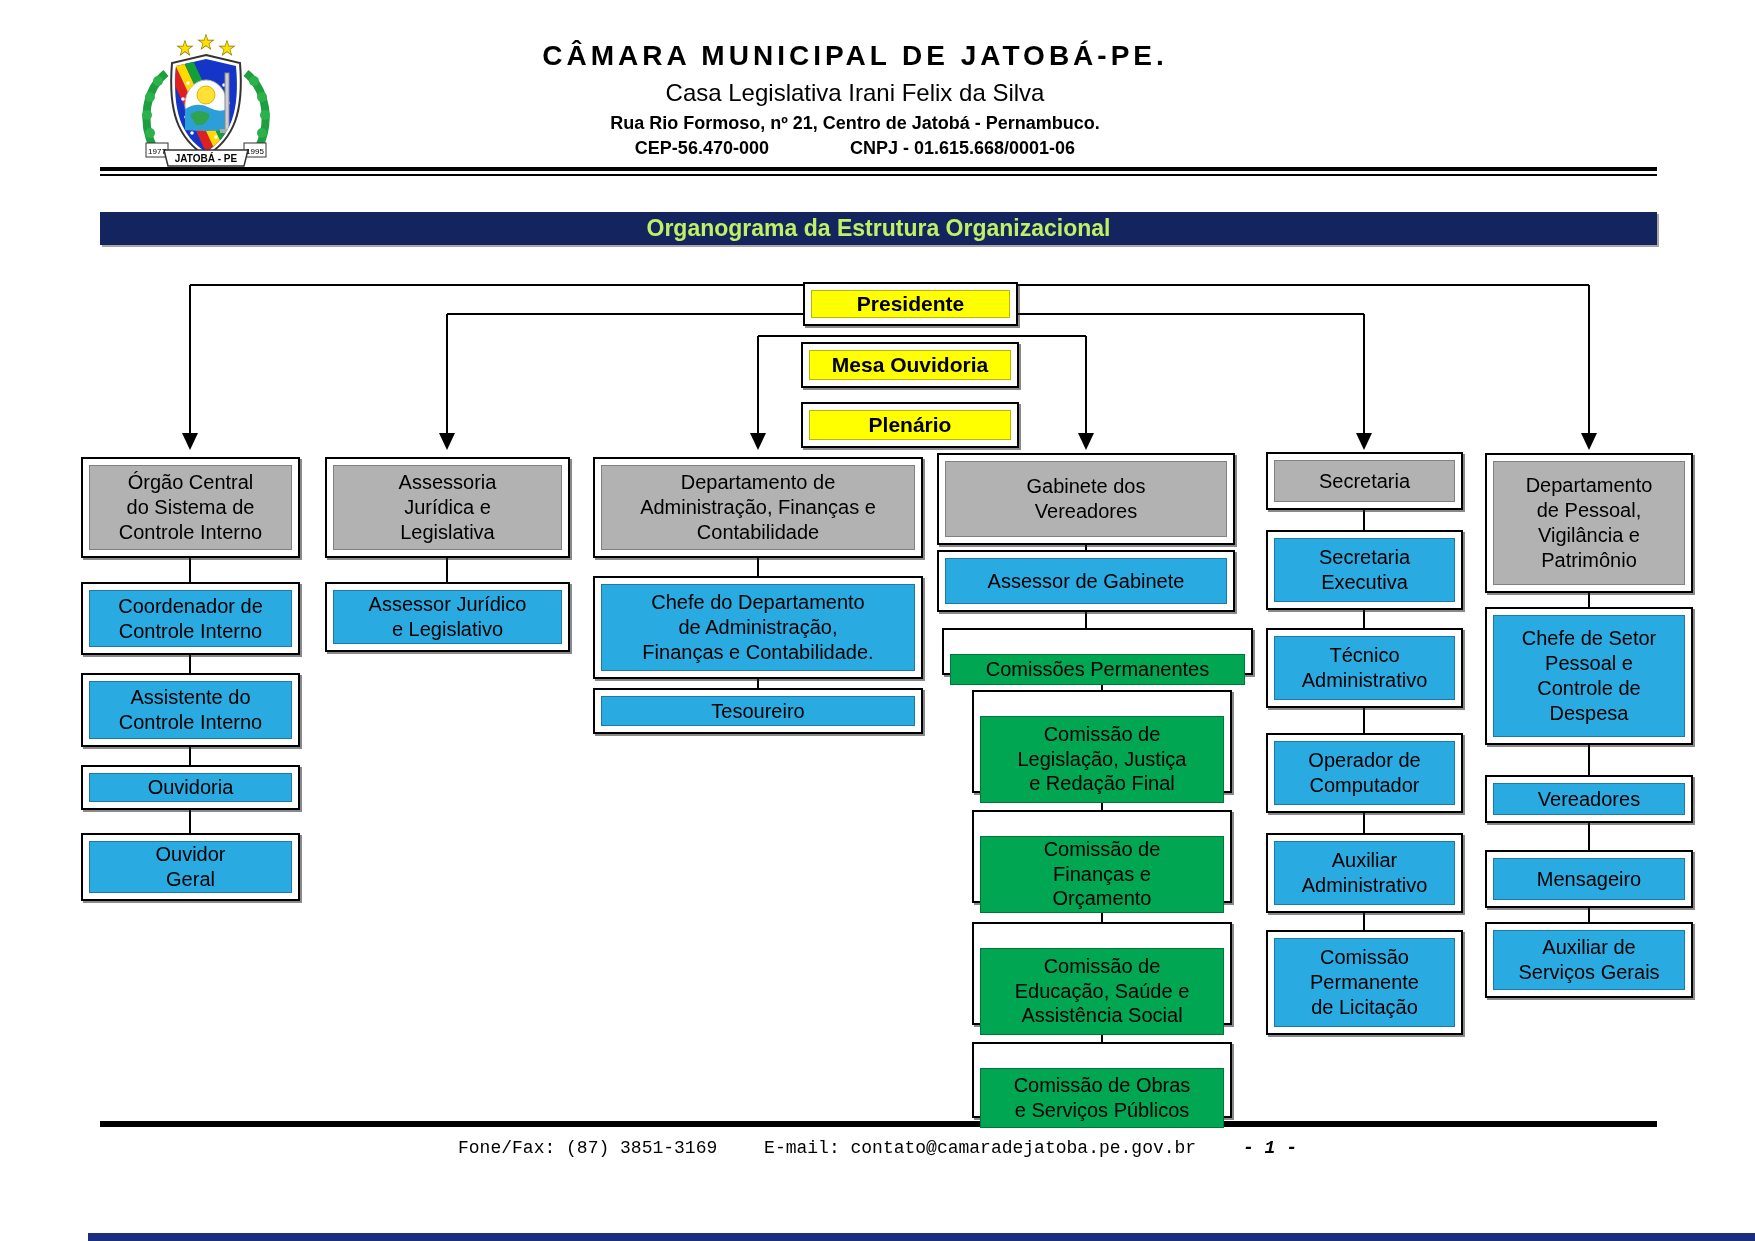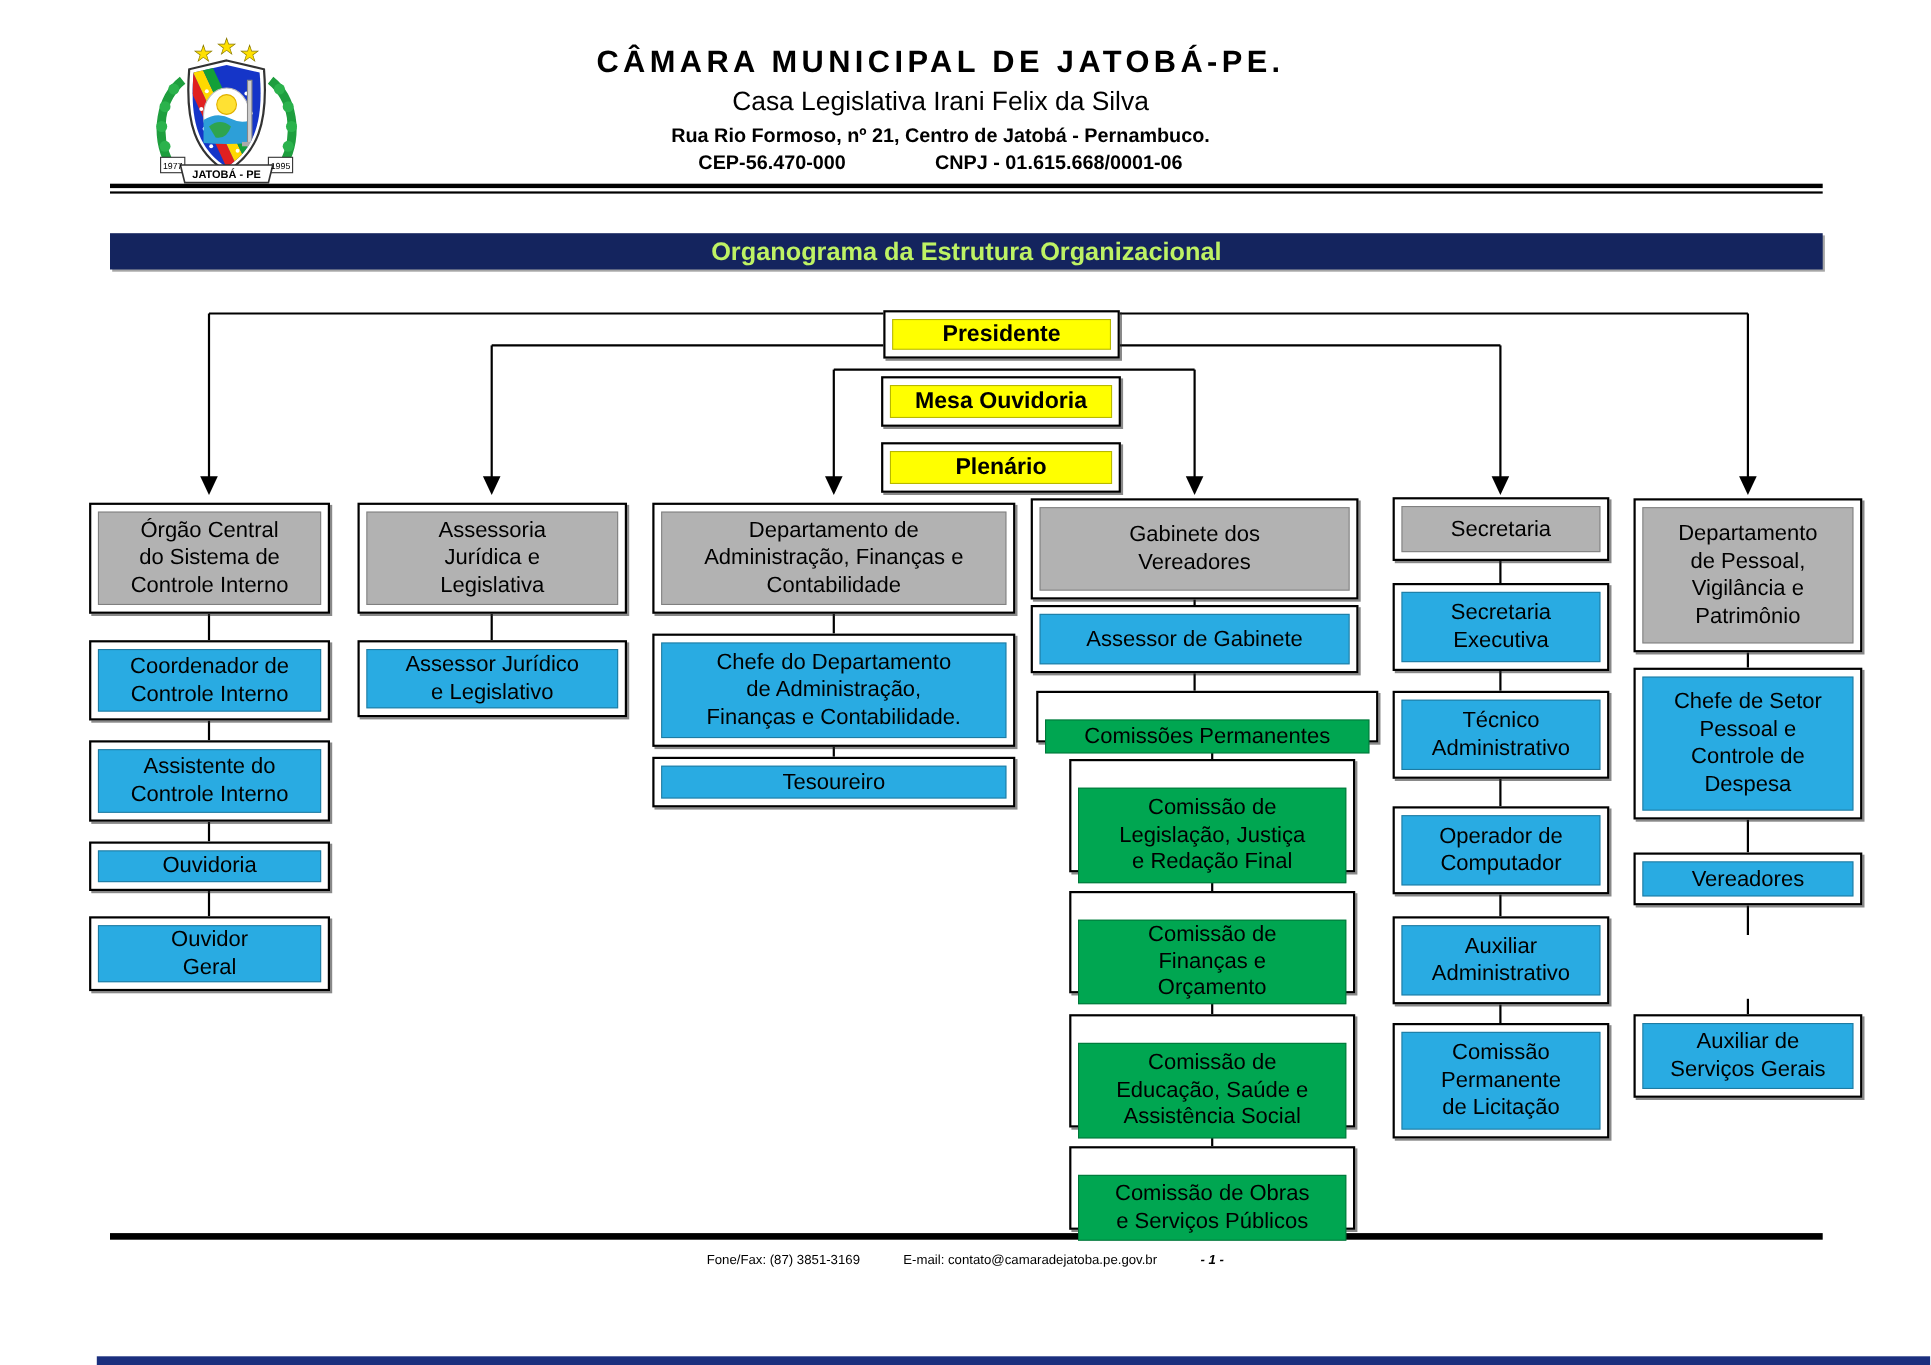--- a/index.html
+++ b/index.html
@@ -37,21 +37,21 @@
     text-align:center;white-space:pre-line;font-size:20px;line-height:1.24;
     border:1px solid rgba(0,0,0,.28);box-sizing:border-box;
   }
   .gray  .fill{background:#B2B2B2;}
   .blue  .fill{background:#29ABE2;}
   .green .fill{background:#00A651;margin-top:35px;}
   .yellow .fill{background:#FFFF00;font-weight:bold;font-size:21px;}
   
   #rule-bottom{top:1121px;height:6px;}
   #footer-line{
-    position:absolute;left:0;top:1138px;width:1755px;text-align:center;font-size:12px;
+    position:absolute;left:0;top:1138px;width:1755px;text-align:center;font-size:18px;font-family:Liberation Mono, monospace;
   }
   #footer-line .seg{margin:0 18px;}
   #page-num{font-weight:bold;font-style:italic;}
   #bottom-edge{position:absolute;left:88px;top:1233px;width:1667px;height:8px;background:#1B2F7E;}
 </style>
 </head>
 <body>
 
 <div id="page">
 
@@ -291,20 +291,23 @@
     </div>
   <div class="node blue" style="left:1485px;top:607px;width:208px;height:138px">
       <div class="fill">Chefe de Setor
 Pessoal e
 Controle de
 Despesa</div>
     </div>
   <div class="node blue" style="left:1485px;top:775px;width:208px;height:48px">
       <div class="fill">Vereadores</div>
     </div>
+  <div class="node blue" style="left:1485px;top:850px;width:208px;height:58px">
+      <div class="fill">Mensageiro</div>
+    </div>
   <div class="node blue" style="left:1485px;top:922px;width:208px;height:76px">
       <div class="fill">Auxiliar de
 Serviços Gerais</div>
     </div>
 
   <div class="rule" id="rule-bottom"></div>
   <div id="footer-line">
     <span class="seg">Fone/Fax: (87) 3851-3169</span>
     <span class="seg">E-mail: contato@camaradejatoba.pe.gov.br</span>
     <span class="seg" id="page-num">- 1 -</span>

